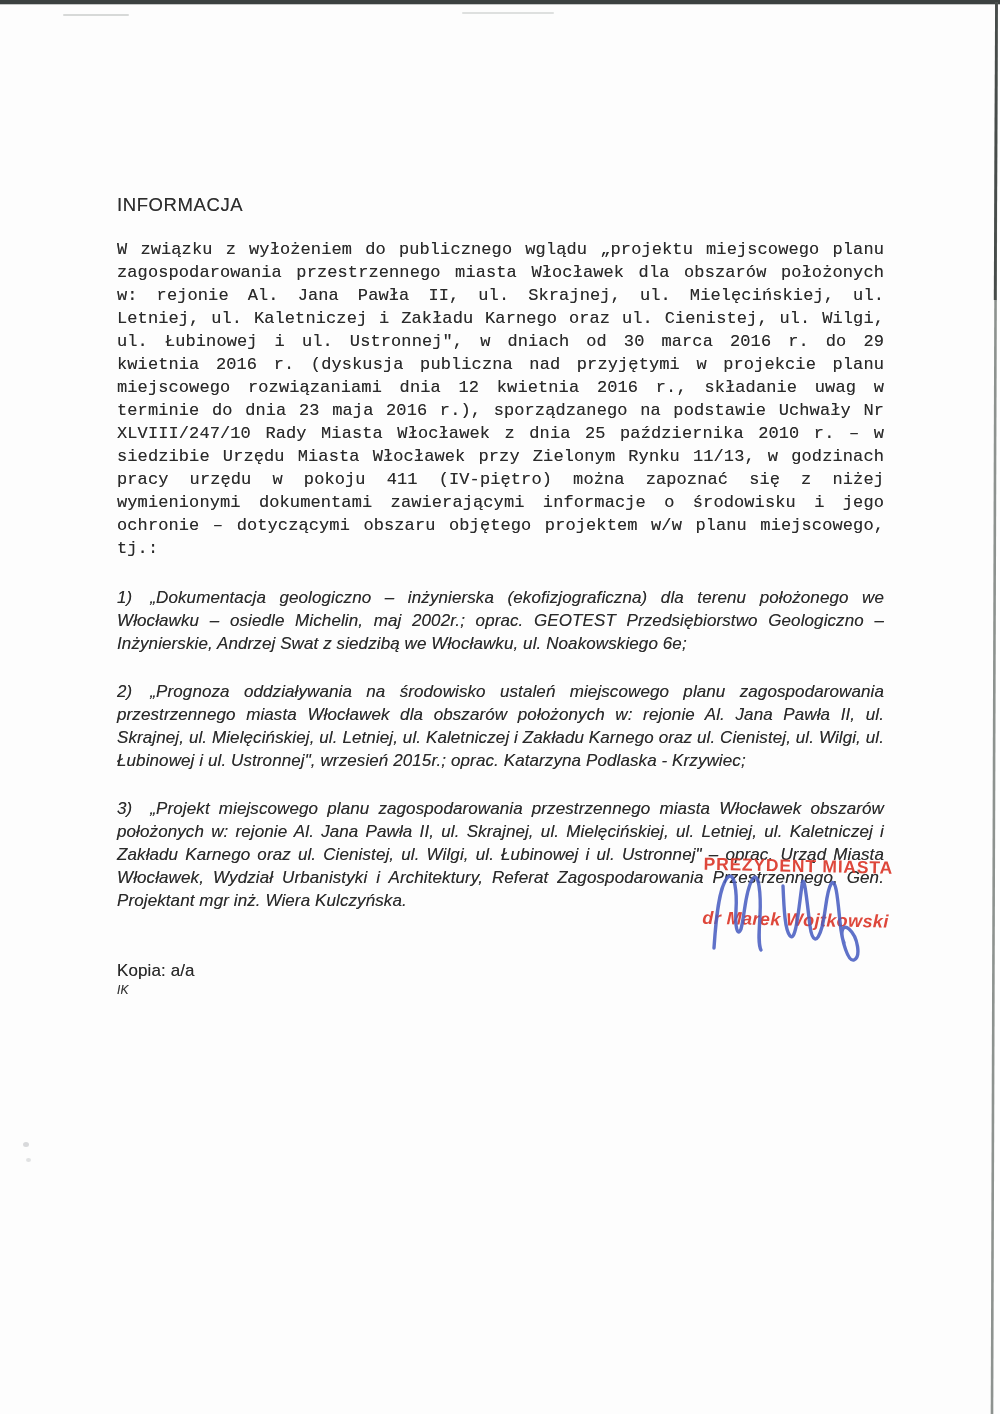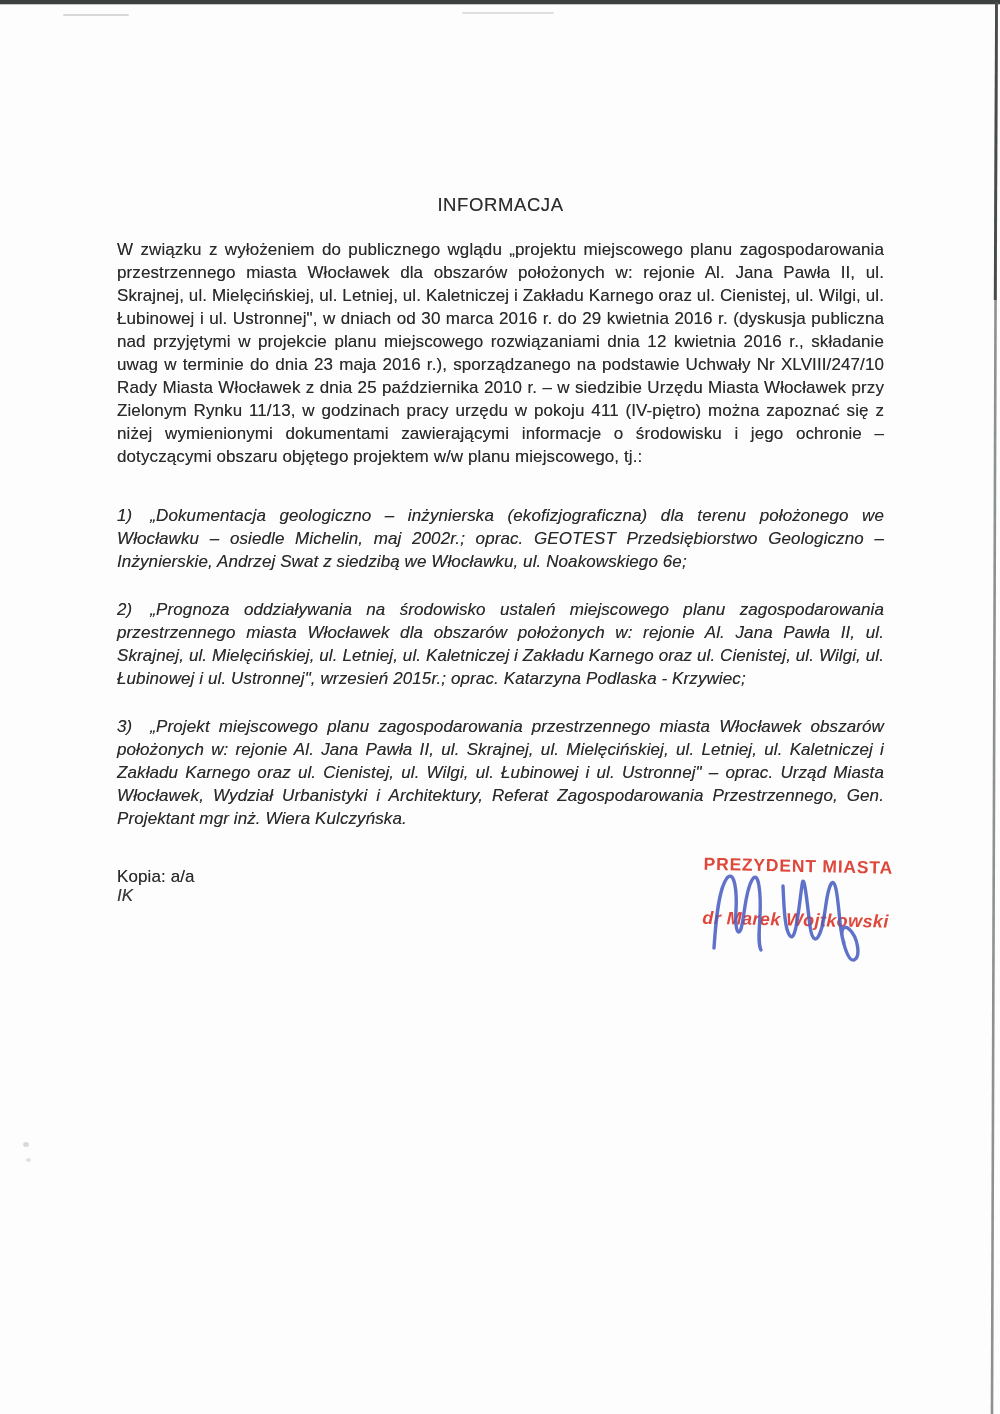--- a/index.html
+++ b/index.html
@@ -70,41 +70,42 @@
     line-height: 23px;
     text-align: justify;
     letter-spacing: 0.1px;
     text-shadow: 0 0 0.5px rgba(45,45,45,0.55);
   }
   .doc-title {
     margin: 0 0 22px 0;
     font-size: 18.5px;
     font-weight: 400;
     letter-spacing: 0.6px;
-    text-align: center;
+    text-align: left;
     color: #2d2d2d;
   }
   .para {
-    margin: 0 0 36px 0;
+    margin: 0 0 26px 0;
+    font-family: Liberation Mono, monospace;
   }
   .list-item {
     margin: 0 0 25px 0;
     font-style: italic;
   }
   .item-number {
     display: inline-block;
     margin-right: 18px;
   }
   .kopia-block {
-    margin-top: 35px;
+    margin-top: 47px;
     text-align: left;
   }
   .kopia-line { line-height: 24px; }
   .initials {
-    font-size: 17px;
+    font-size: 12px;
     font-style: italic;
     line-height: 14px;
     color: #3a3a3a;
   }
   
   .stamp {
     position: absolute;
     left: 703px;
     top: 856px;
     width: 210px;

